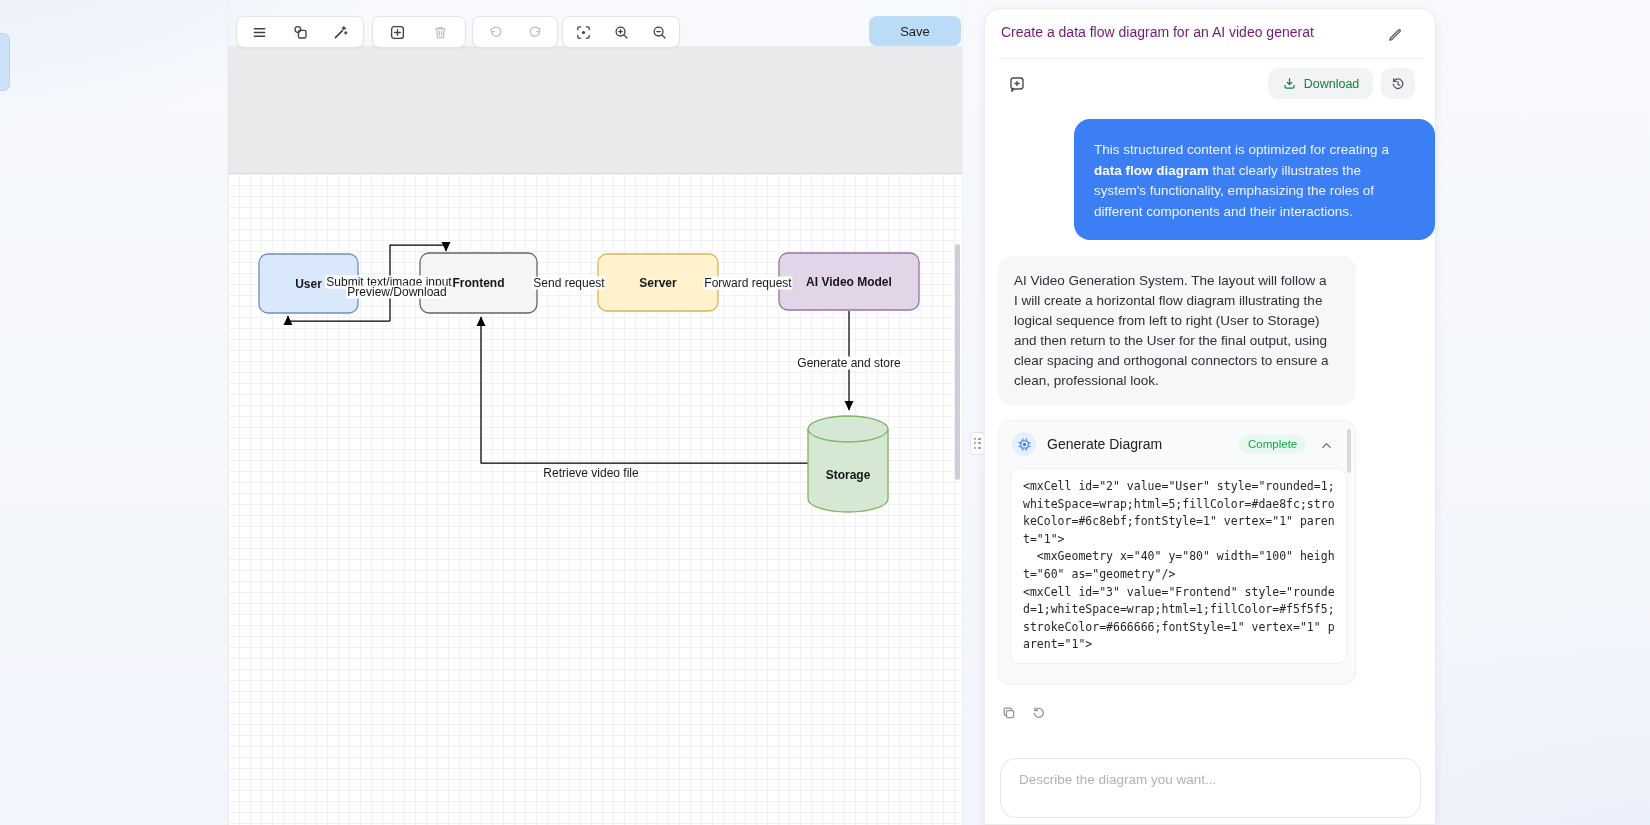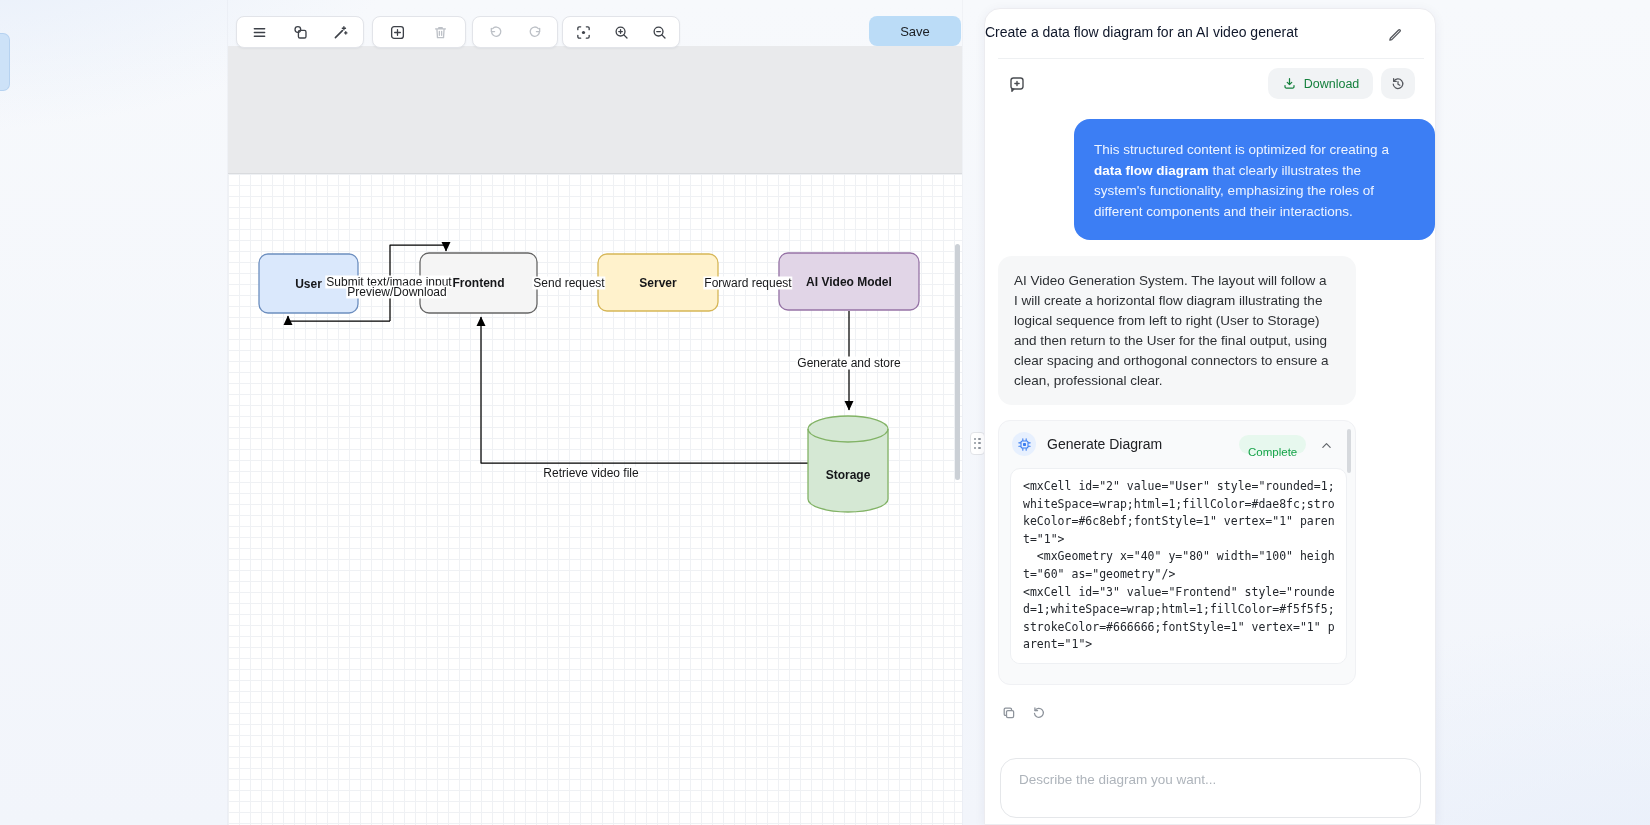--- a/index.html
+++ b/index.html
@@ -41,21 +41,21 @@
   .dots i{width:2.4px;height:2.4px;border-radius:50%;background:#8d939b;}
   
   #diagram-svg{position:absolute;left:0;top:0;width:1650px;height:825px;z-index:2;pointer-events:none;}
   #edge-labels{position:absolute;left:0;top:0;width:1310px;height:825px;z-index:3;pointer-events:none;}
   .edge-label{position:absolute;transform:translate(-50%,-50%);background:#fff;color:#17181a;
     font-size:12px;line-height:13px;padding:0 1px;white-space:nowrap;}
   
   .panel{position:absolute;left:984px;top:8px;width:452px;height:817px;background:#fff;
     border:1px solid #ececf0;border-radius:16px 16px 0 0;box-shadow:0 2px 12px rgba(20,40,80,.06);z-index:5;box-sizing:border-box;}
   .panel *{box-sizing:border-box;}
-  .panel-title{position:absolute;left:0;top:15px;width:375px;font-size:14px;color:#0f172a;white-space:nowrap;overflow:hidden;}
+  .panel-title{position:absolute;left:16px;top:15px;width:375px;font-size:14px;color:#701a75;white-space:nowrap;overflow:hidden;}
   .icon-btn{color:#55585e;background:none;border:none;padding:0;cursor:pointer;display:flex;align-items:center;justify-content:center;}
   .icon-btn svg{stroke:currentColor;fill:none;stroke-width:1.4;stroke-linecap:round;stroke-linejoin:round;}
   .edit-btn{position:absolute;left:400px;top:15px;width:20px;height:20px;}
   .edit-btn svg{width:17px;height:17px;}
   .panel-divider{position:absolute;left:13px;top:49px;width:426px;height:1px;background:#eef0f2;}
   .addchat-btn{position:absolute;left:22px;top:65px;width:20px;height:20px;color:#4a4d52;}
   .addchat-btn svg{width:18px;height:18px;}
   .download-btn{position:absolute;left:283px;top:59px;width:105px;height:31px;background:#f1f3f5;border:none;border-radius:10px;
     display:flex;align-items:center;justify-content:center;gap:7px;color:#15803d;font-size:12.5px;font-family:inherit;cursor:pointer;}
   .download-btn svg{width:15px;height:15px;stroke:currentColor;fill:none;stroke-width:1.5;stroke-linecap:round;stroke-linejoin:round;}
@@ -66,21 +66,21 @@
   .bubble-user b{color:#fff;}
   .bubble-assistant{position:absolute;left:13px;top:247px;width:358px;background:#f6f7f8;border-radius:14px;
     padding:15px 16px 14px;color:#2d3034;font-size:13.5px;line-height:20px;}
   
   .tool-card{position:absolute;left:13px;top:411px;width:358px;height:265px;background:#f9fafb;
     border:1px solid #f0f1f4;border-radius:12px;}
   .chip-badge{position:absolute;left:13px;top:11px;width:24px;height:24px;border-radius:50%;background:#e7f0fe;
     display:flex;align-items:center;justify-content:center;color:#3b7df0;}
   .chip-badge svg{width:15px;height:15px;stroke:currentColor;fill:none;stroke-width:1.3;stroke-linecap:round;}
   .tool-title{position:absolute;left:48px;top:15px;font-size:14px;color:#202124;}
-  .status-badge{position:absolute;left:240px;top:14px;height:19px;padding:8px 9px;background:#e7f8ee;color:#17a34a;
+  .status-badge{position:absolute;left:240px;top:14px;height:19px;padding:0 9px;background:#e7f8ee;color:#17a34a;
     font-size:11.5px;line-height:19px;border-radius:10px;}
   .collapse-btn{position:absolute;left:317px;top:14px;width:20px;height:20px;color:#5f6368;}
   .collapse-btn svg{width:15px;height:15px;}
   .code-box{position:absolute;left:11px;top:47px;width:337px;height:196px;background:#fff;border:1px solid #eef0f3;
     border-radius:10px;overflow:hidden;padding:9px 12px;}
   .code-box:after{content:"";position:absolute;left:0;right:0;bottom:0;height:12px;
     background:linear-gradient(rgba(255,255,255,0),#fff);}
   .code-line{font-family:"DejaVu Sans Mono","Liberation Mono",monospace;font-size:11.5px;line-height:17.6px;
     color:#23272d;white-space:pre;}
   .code-scroll{position:absolute;right:4px;top:8px;width:4px;height:44px;background:#d6d9dd;border-radius:2px;}
@@ -252,41 +252,41 @@
     <div>system's functionality, emphasizing the roles of</div>
     <div>different components and their interactions.</div>
   </div>
 
   <div class="bubble-assistant">
       <div>AI Video Generation System. The layout will follow a</div>
       <div>I will create a horizontal flow diagram illustrating the</div>
       <div>logical sequence from left to right (User to Storage)</div>
       <div>and then return to the User for the final output, using</div>
       <div>clear spacing and orthogonal connectors to ensure a</div>
-      <div>clean, professional clear.</div>
+      <div>clean, professional look.</div>
     </div>
 
   <div class="tool-card">
     <div class="chip-badge">
       <svg viewBox="0 0 18 18">
           <rect x="4.8" y="4.8" width="8.4" height="8.4" rx="1.6"></rect>
           <rect x="7.2" y="7.2" width="3.6" height="3.6" rx="0.8" fill="currentColor" stroke="none"></rect>
           <path d="M7 2.2v2M11 2.2v2M7 13.8v2M11 13.8v2M2.2 7h2M2.2 11h2M13.8 7h2M13.8 11h2"></path>
         </svg>
     </div>
     <div class="tool-title">Generate Diagram</div>
     <div class="status-badge">Complete</div>
     <button class="icon-btn collapse-btn">
       <svg viewBox="0 0 18 18">
           <path d="M4.6 11.2 9 6.8l4.4 4.4"></path>
         </svg>
     </button>
     <div class="code-box">
         <div class="code-line">&lt;mxCell id="2" value="User" style="rounded=1;</div>
-        <div class="code-line">whiteSpace=wrap;html=1;fillColor=#dae8fc;stro</div>
+        <div class="code-line">whiteSpace=wrap;html=5;fillColor=#dae8fc;stro</div>
         <div class="code-line">keColor=#6c8ebf;fontStyle=1" vertex="1" paren</div>
         <div class="code-line">t="1"&gt;</div>
         <div class="code-line">  &lt;mxGeometry x="40" y="80" width="100" heigh</div>
         <div class="code-line">t="60" as="geometry"/&gt;</div>
         <div class="code-line">&lt;mxCell id="3" value="Frontend" style="rounde</div>
         <div class="code-line">d=1;whiteSpace=wrap;html=1;fillColor=#f5f5f5;</div>
         <div class="code-line">strokeColor=#666666;fontStyle=1" vertex="1" p</div>
         <div class="code-line">arent="1"&gt;</div>
       </div>
     <div class="code-scroll"></div>

